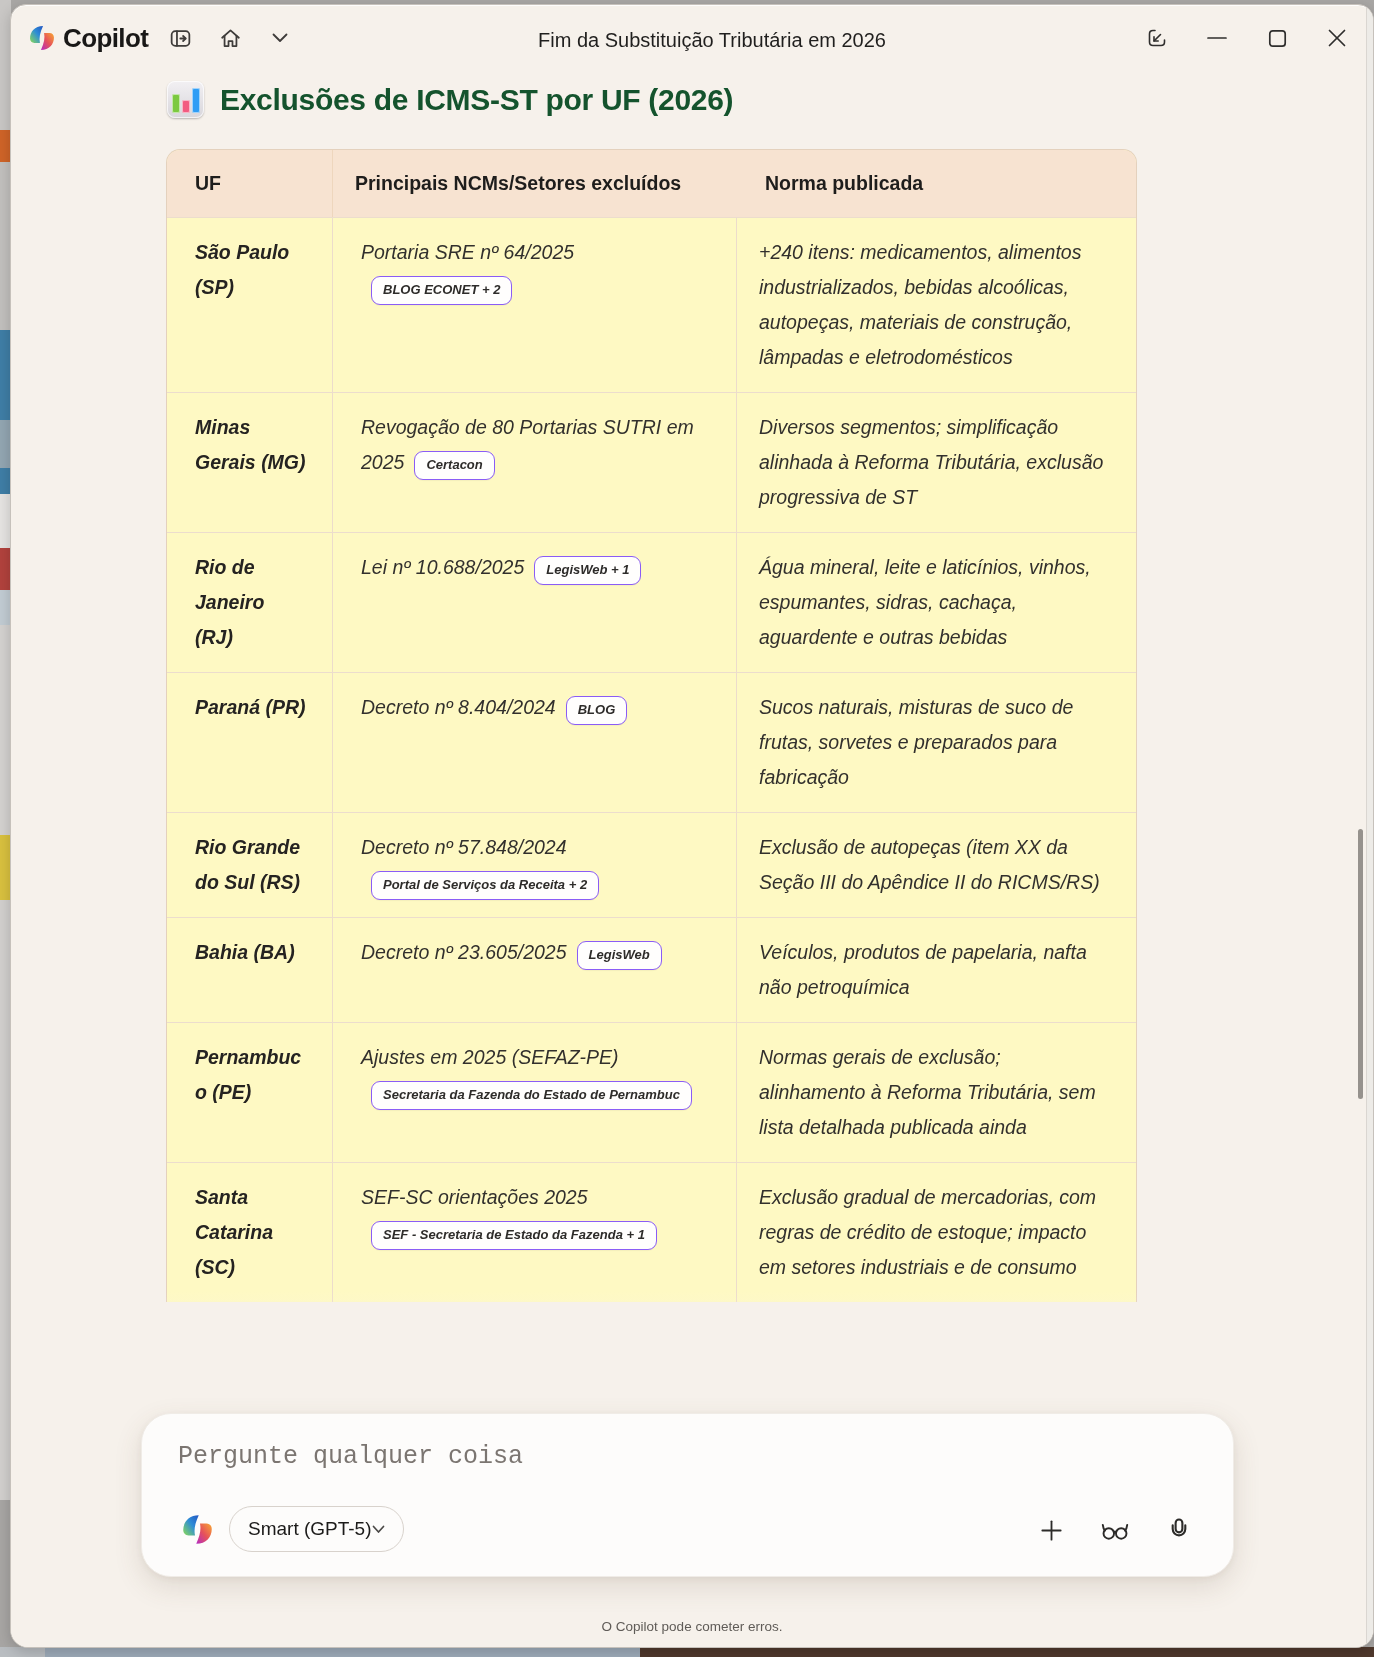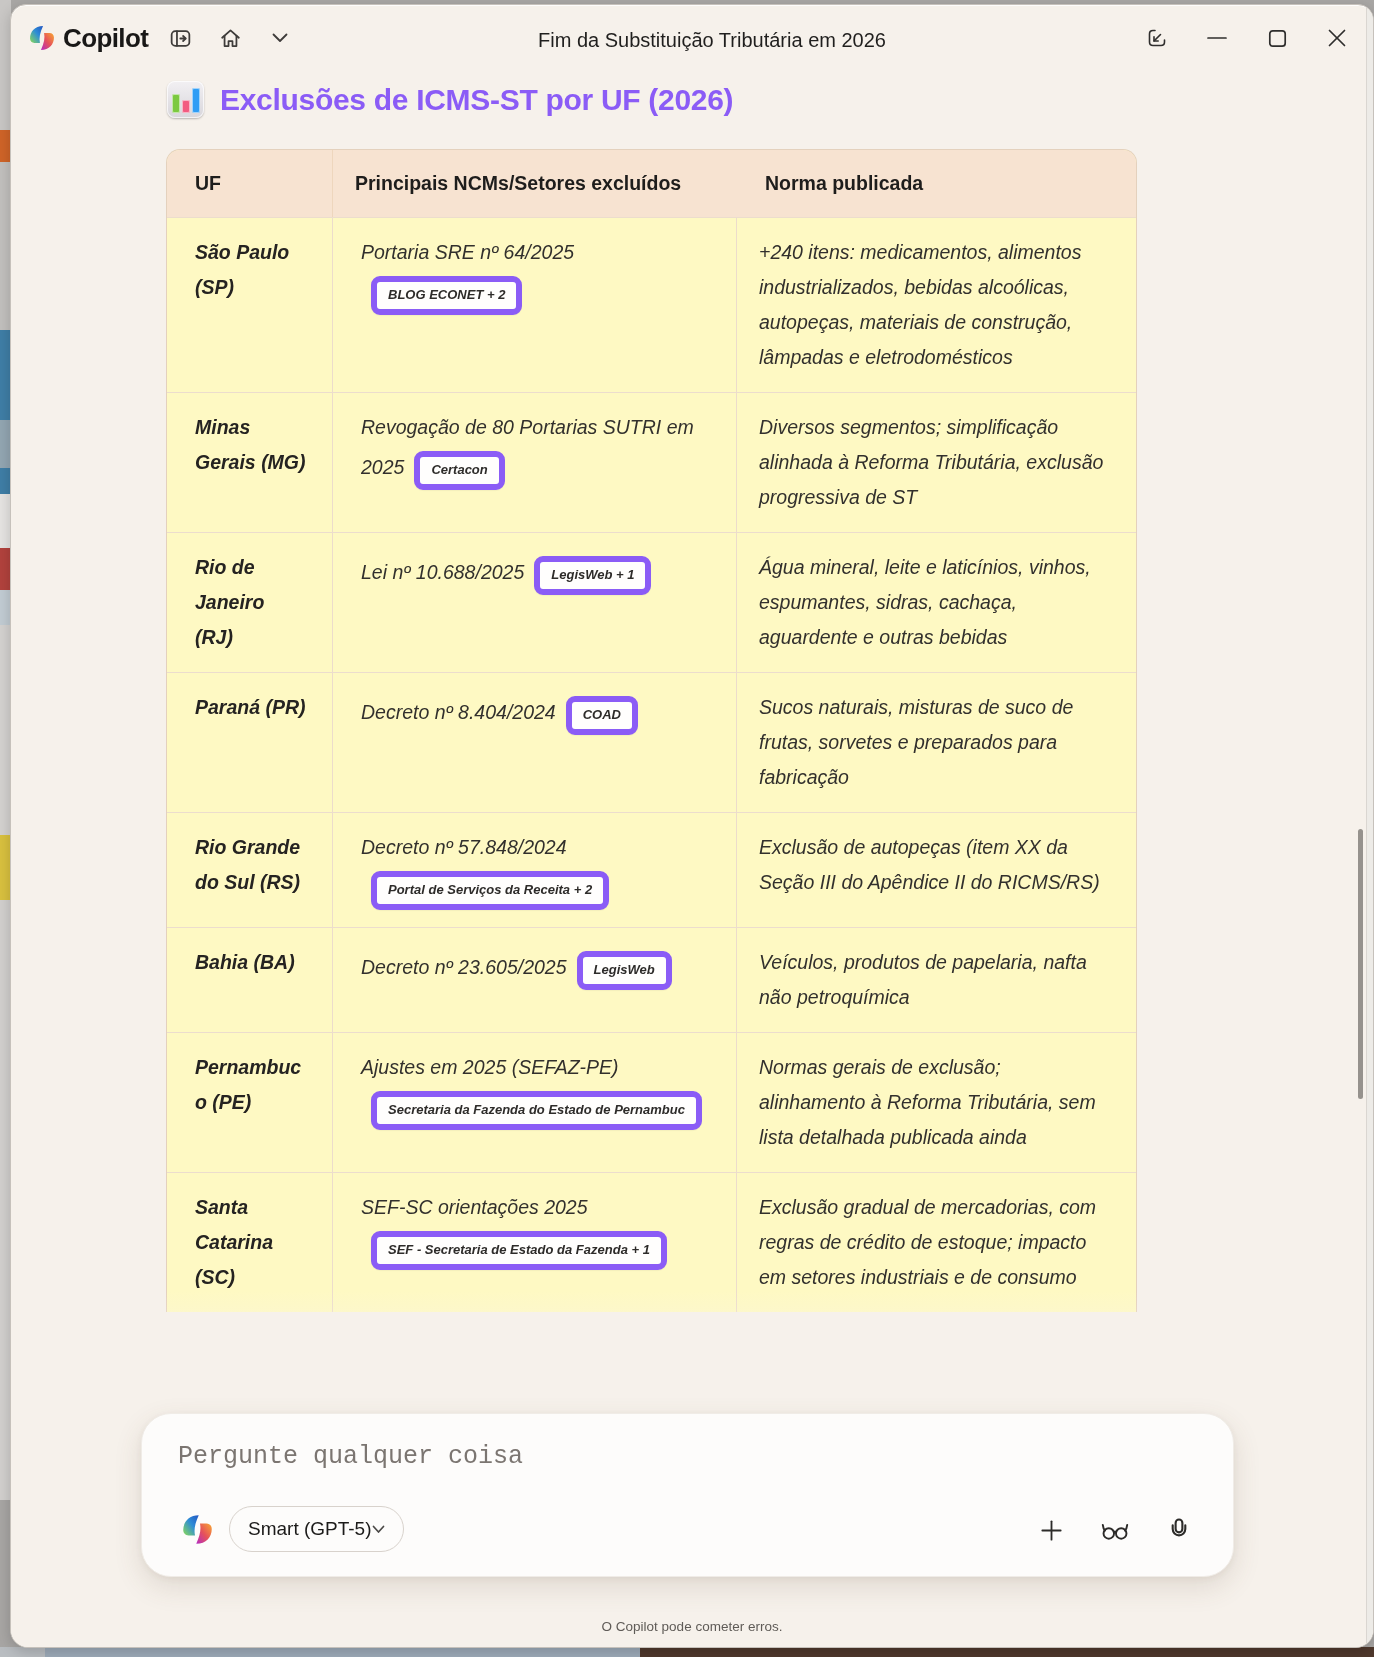--- a/index.html
+++ b/index.html
@@ -25,21 +25,21 @@
   .tb-left { position:absolute; left:18px; top:0; height:66px; display:flex; align-items:center; gap:14px; }
   .brand { display:flex; align-items:center; gap:8px; }
   .brand-name { font-size:26px; font-weight:700; letter-spacing:-0.6px; color:#191817; }
   .tb-icon { width:36px; height:36px; display:flex; align-items:center; justify-content:center; color:#3e3c3a; border-radius:8px; cursor:pointer; }
   .tb-title { position:absolute; left:0; right:0; top:24px; text-align:center; font-size:20px; color:#201f1e; padding-left:40px; }
   .tb-right { position:absolute; right:18px; top:0; height:66px; display:flex; align-items:center; gap:24px; }
   .tb-right .tb-icon { color:#2f2e2d; }
 
   
   .heading { position:absolute; left:156px; top:76px; display:flex; align-items:center; gap:16px; }
-  .heading h1 { font-size:30px; font-weight:800; letter-spacing:-0.3px; color:#8b5cf6; }
+  .heading h1 { font-size:30px; font-weight:800; letter-spacing:-0.3px; color:#14532d; }
   .chart-emoji { width:37px; height:37px; border-radius:8px;
     background:linear-gradient(180deg,#f2f0f3 0%,#d8d6db 100%);
     box-shadow: inset 0 0 0 1px rgba(255,255,255,.7), 0 1px 2px rgba(0,0,0,.25);
     position:relative; overflow:hidden; }
   .chart-emoji i { position:absolute; bottom:5px; border-radius:2px; box-shadow: inset 0 0 0 1px rgba(255,255,255,.55); }
   .bar-g { left:5px;  width:8px; height:19px; background:#7cc940; }
   .bar-p { left:15px; width:8px; height:13px; background:#f25b80; }
   .bar-b { left:25px; width:8px; height:25px; background:#2f9df5; }
 
   
@@ -50,21 +50,21 @@
   .thead { background:#f7e3d1; }
   .thead .cell { font-weight:700; color:#1e1d1c; padding:16px 28px; }
   .cell { font-size:19.5px; line-height:35px; color:#32302d; padding:17px 28px; }
   .cell.c1, .cell.c2 { border-right:1px solid #ecdccb; }
   .thead .cell.c1, .thead .cell.c2 { border-right:1px solid #eed6bd; }
   .cell.c3 { padding-left:22px; padding-right:26px; }
   .thead .cell.c3 { padding-right:46px; }
   .trow { border-top:1px solid #ecddcd;font-style:italic; }
   .trow .cell.c1 { font-weight:700; color:#252321; overflow-wrap:anywhere; padding-right:26px; }
   .cite-badge { display:inline-block; margin-left:10px; margin-top:6px; padding:2px 11px 3px;
-    background:#fffefd; border:6px solid #8b5cf6; border-radius:9px;
+    background:#fffefd; border:1px solid #8b5cf6; border-radius:9px;
     font-size:13px; font-weight:700; line-height:22px; color:#2e2c2a; cursor:pointer;
     box-shadow:0 1px 1px rgba(0,0,0,.04); white-space:nowrap; }
 
   
   .fade { position:absolute; left:0; right:0; top:1286px; bottom:0; z-index:10; pointer-events:none;
     background:linear-gradient(180deg, rgba(246,241,235,0) 0px, rgba(246,241,235,.82) 95px, #f6f1eb 140px, #f6f1eb 100%); }
 
   
   .gutter { position:absolute; top:1px; bottom:1px; left:1355px; width:9px; background:#edebe7; border-left:1px solid #dad6d1; z-index:11; }
   .scrollbar { position:absolute; left:1347px; top:824px; width:5px; height:270px; border-radius:3px; background:#96928d; z-index:12; cursor:pointer; }
@@ -213,21 +213,21 @@
     </div>
 
     <div class="trow">
       <div class="cell c1"><span>Rio de Janeiro (RJ)</span></div>
       <div class="cell c2"><span>Lei nº 10.688/2025</span><span class="cite-badge">LegisWeb + 1</span></div>
       <div class="cell c3"><span>Água mineral, leite e laticínios, vinhos, espumantes, sidras, cachaça, aguardente e outras bebidas</span></div>
     </div>
 
     <div class="trow">
       <div class="cell c1"><span>Paraná (PR)</span></div>
-      <div class="cell c2"><span>Decreto nº 8.404/2024</span><span class="cite-badge">COAD</span></div>
+      <div class="cell c2"><span>Decreto nº 8.404/2024</span><span class="cite-badge">BLOG</span></div>
       <div class="cell c3"><span>Sucos naturais, misturas de suco de frutas, sorvetes e preparados para fabricação</span></div>
     </div>
 
     <div class="trow">
       <div class="cell c1"><span>Rio Grande do Sul (RS)</span></div>
       <div class="cell c2"><span>Decreto nº 57.848/2024</span><span class="cite-badge">Portal de Serviços da Receita + 2</span></div>
       <div class="cell c3"><span>Exclusão de autopeças (item XX da Seção III do Apêndice II do RICMS/RS)</span></div>
     </div>
 
     <div class="trow">

